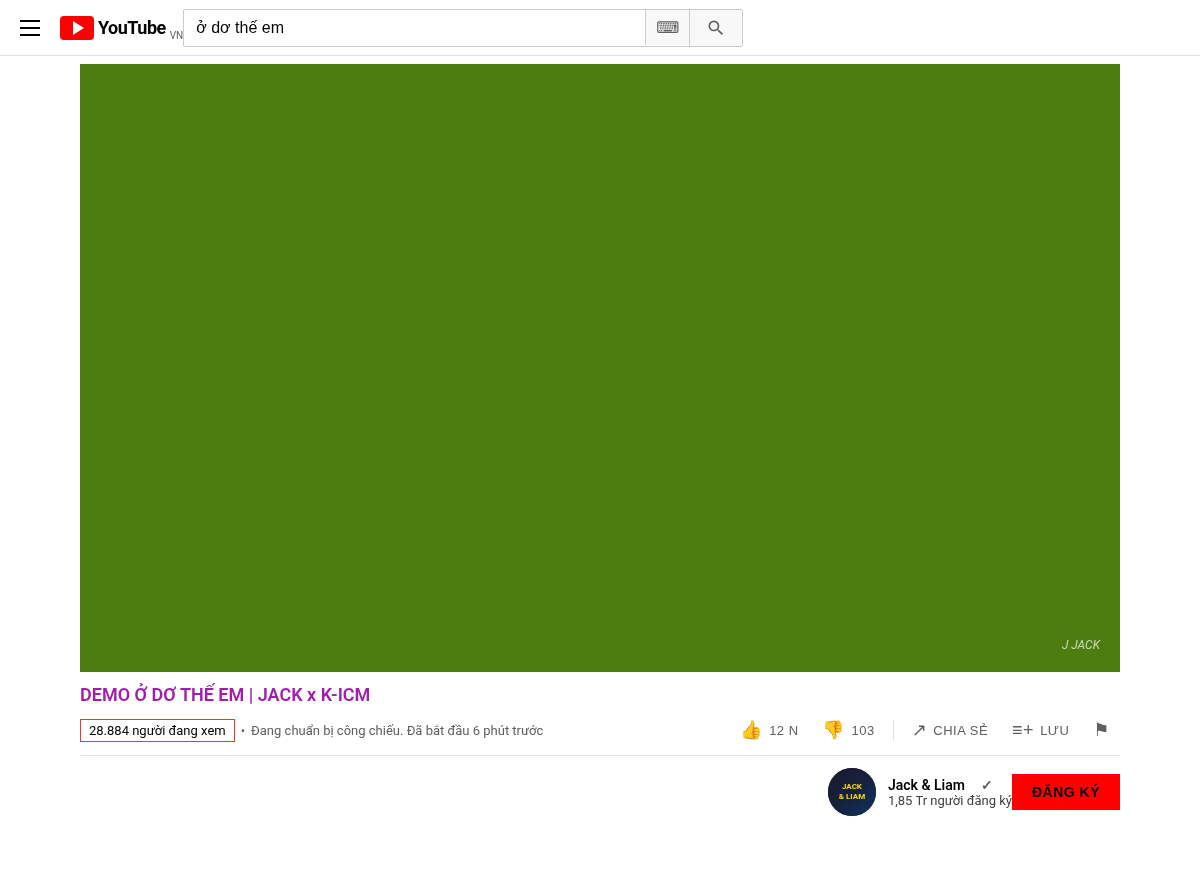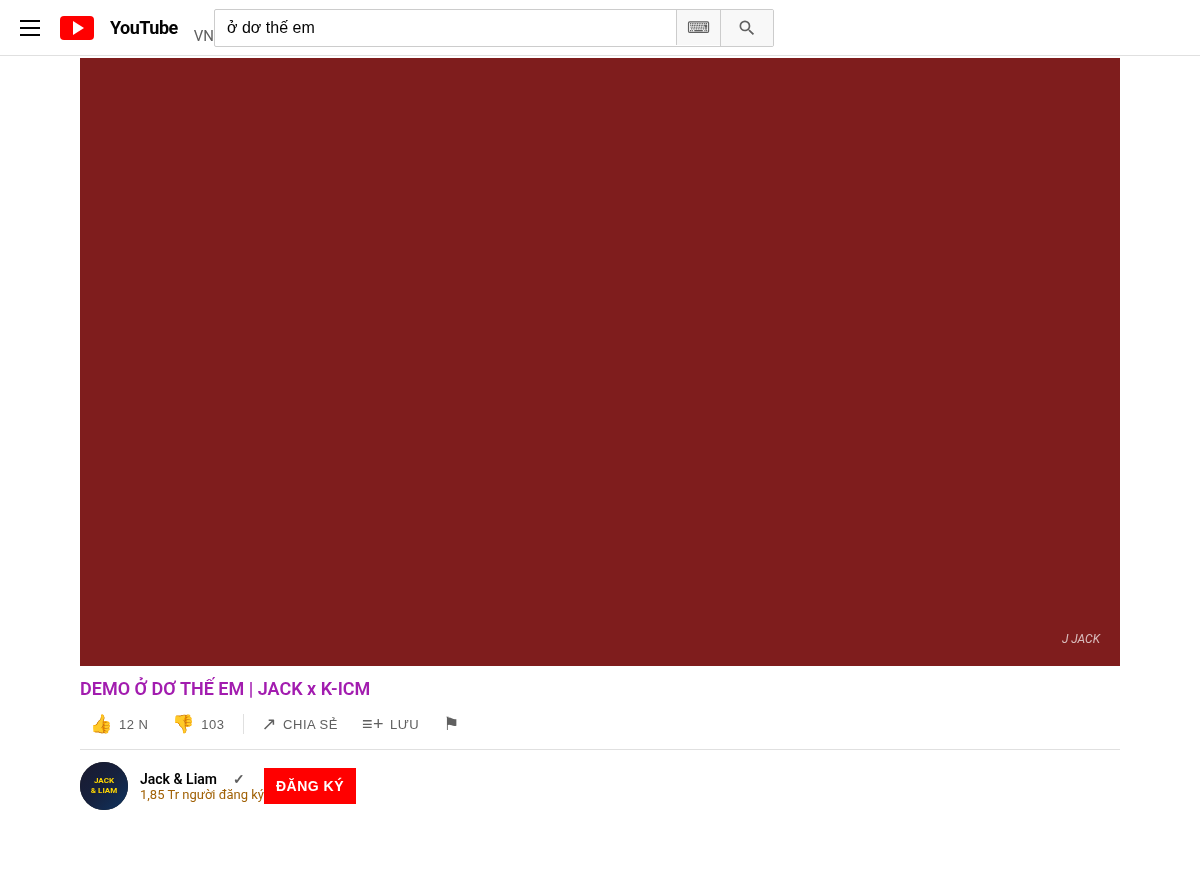--- a/index.html
+++ b/index.html
@@ -31,21 +31,21 @@
     }
     .hamburger-icon span {
       display: block;
       width: 20px;
       height: 2px;
       background: #030303;
     }
     .youtube-logo {
       display: flex;
       align-items: center;
-      gap: 16px;
+      gap: 4px;
       cursor: pointer;
       text-decoration: none;
     }
     .yt-play-icon {
       background: #ff0000;
       border-radius: 4px;
       width: 34px;
       height: 24px;
       display: flex;
       align-items: center;
@@ -58,21 +58,21 @@
       border-bottom: 7px solid transparent;
       margin-left: 2px;
     }
     .yt-wordmark {
       font-size: 18px;
       font-weight: 700;
       color: #030303;
       letter-spacing: -0.5px;
     }
     .yt-country {
-      font-size: 15px;
+      font-size: 10px;
       color: #606060;
       align-self: flex-start;
       margin-top: 16px;
       text-align: right;
     }
     .header-center {
       flex: 1;
       display: flex;
       justify-content: flex-start;
       align-items: center;
@@ -122,24 +122,24 @@
     
     .main-content {
       max-width: 1200px;
       margin: 0 auto;
       padding: 0 80px;
     }
 
     
     .video-player {
       width: 100%;
-      background: #7f1d1d;
+      background: #4d7c0f;
       position: relative;
       height: 608px;
-      margin-top: 2px;
+      margin-top: 8px;
     }
     .video-watermark {
       position: absolute;
       bottom: 20px;
       right: 20px;
       color: rgba(255,255,255,0.7);
       font-size: 12px;
       font-style: italic;
     }
 
@@ -206,21 +206,21 @@
       margin: 0 4px;
     }
     .action-icon {
       font-size: 18px;
     }
 
     
     .channel-row {
       display: flex;
       align-items: center;
-      justify-content: flex-start;
+      justify-content: flex-end;
       padding: 12px 0;
     }
     .channel-left {
       display: flex;
       align-items: center;
       gap: 12px;
     }
     .channel-avatar {
       width: 48px;
       height: 48px;
@@ -262,27 +262,27 @@
       align-items: center;
       gap: 16px;
       cursor: pointer;
     }
     .verified-icon {
       color: #606060;
       font-size: 14px;
     }
     .channel-subs {
       font-size: 13px;
-      color: #a16207;
+      color: #404040;
     }
     .subscribe-btn {
       background: #ff0000;
-      color: #ffffff;
-      border: none;
-      padding: 10px 12px;
+      color: #000000;
+      border: none;
+      padding: 10px 20px;
       font-size: 14px;
       font-weight: 600;
       letter-spacing: 0.5px;
       cursor: pointer;
       text-transform: uppercase;
     }
   </style>
 </head>
 <body>
 
@@ -318,20 +318,25 @@
 <div class="main-content">
 
   <div class="video-player">
     <div class="video-watermark">J JACK</div>
   </div>
 
   <div class="video-info">
     <h1 class="video-title">DEMO Ở DƠ THẾ EM | JACK x K-ICM</h1>
 
     <div class="video-meta-row">
+      <div class="video-meta-left">
+        <span class="viewer-count-box">28.884 người đang xem</span>
+        <span class="meta-dot">•</span>
+        <span class="meta-status">Đang chuẩn bị công chiếu. Đã bắt đầu 6 phút trước</span>
+      </div>
 
       <div class="video-actions">
 
         <button class="action-btn">
           <span class="action-icon">👍</span>
           <span>12 N</span>
         </button>
 
         <button class="action-btn">
           <span class="action-icon">👎</span>

